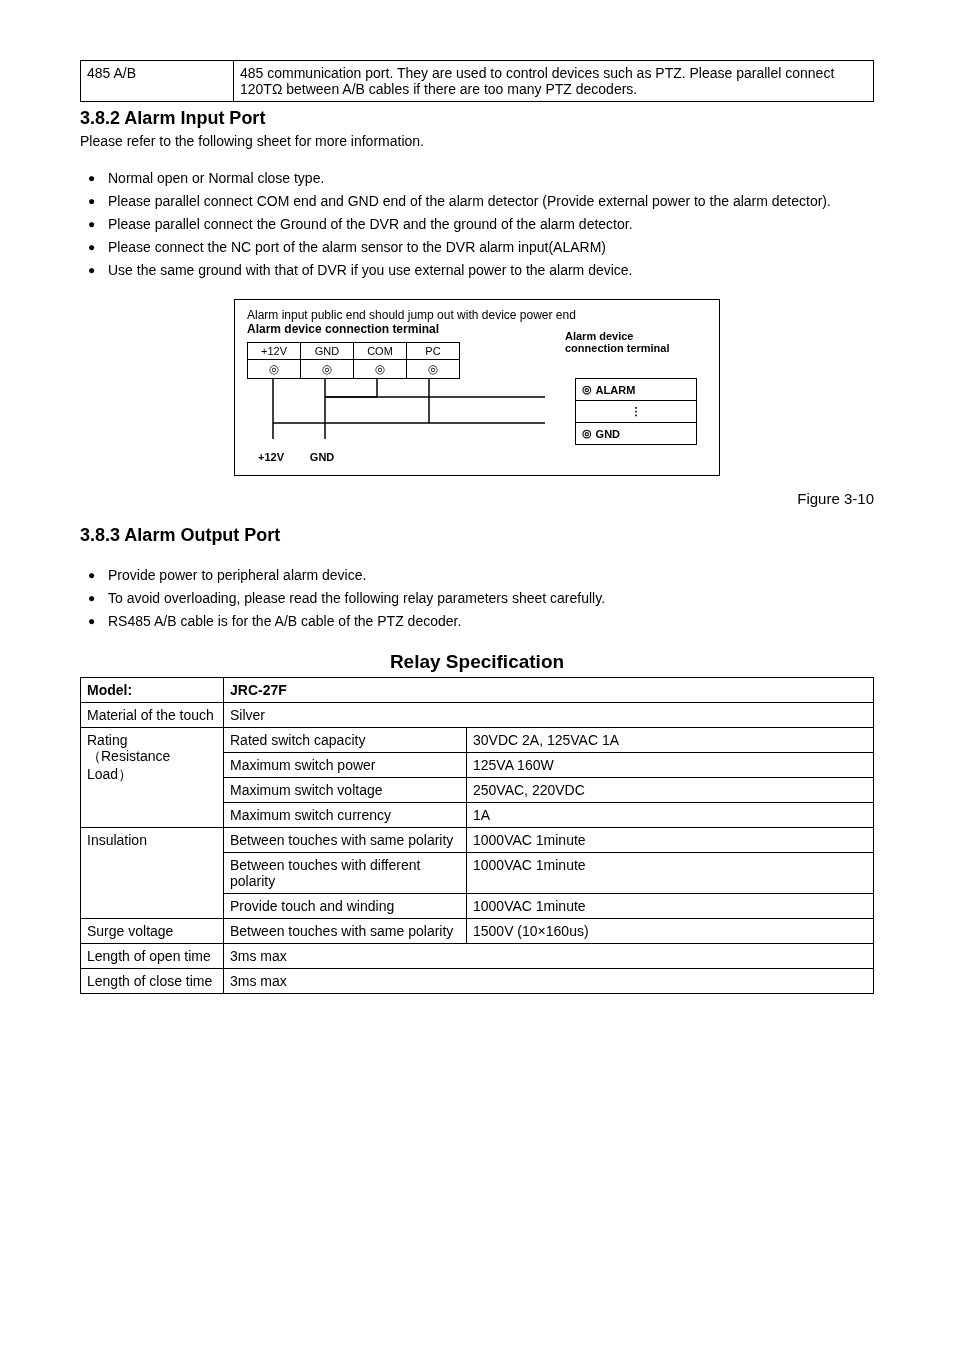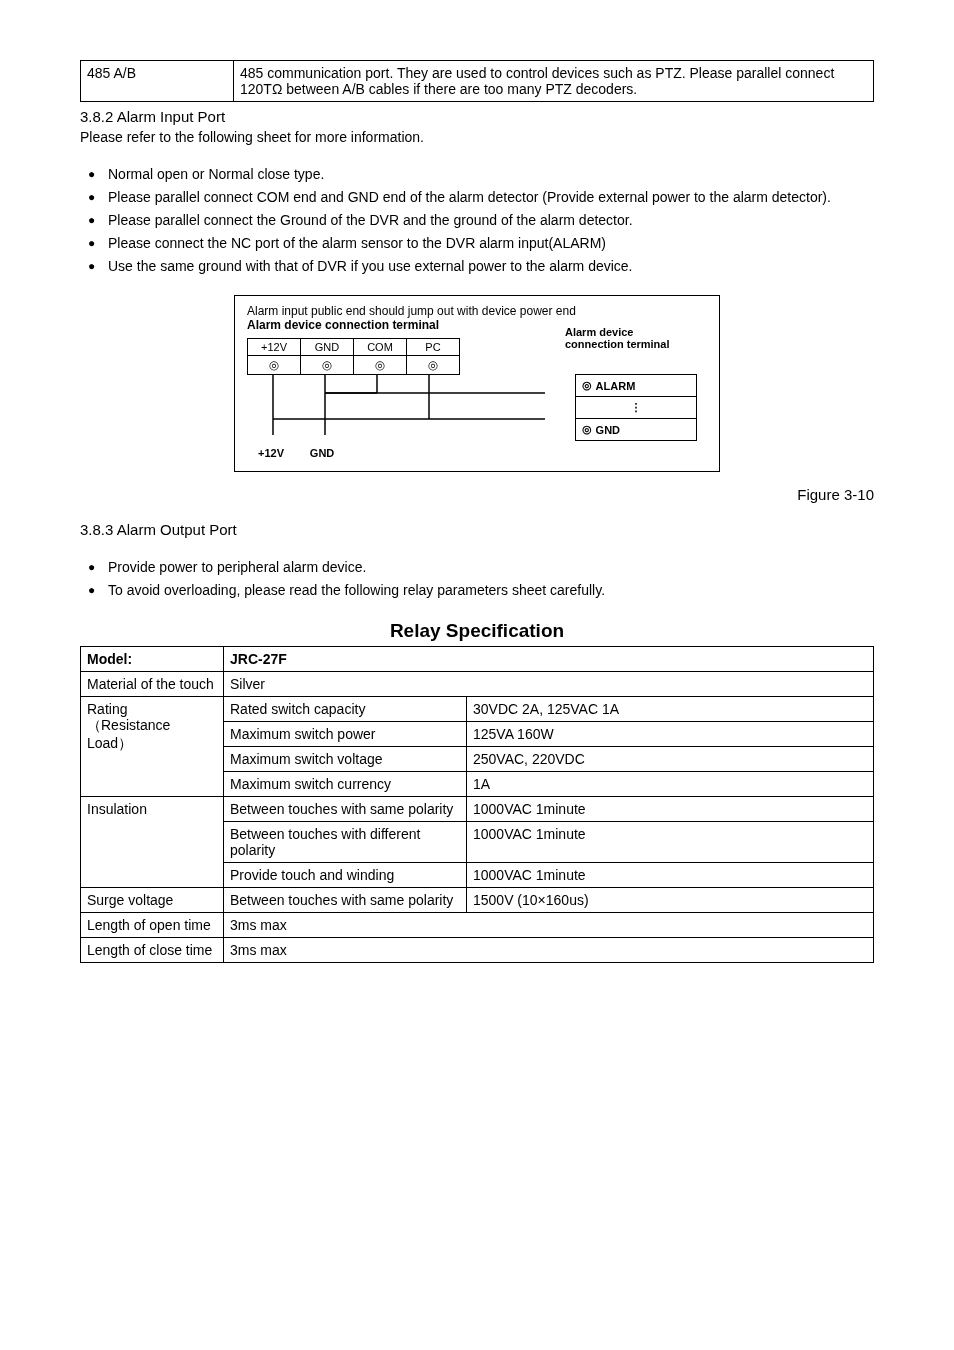--- a/index.html
+++ b/index.html
@@ -15,22 +15,22 @@
     width: 100%;
     padding-left: 35px;
   }
   table.bordered td, table.bordered th {
     border: 1px solid #000;
     padding: 4px 6px;
     text-align: left;
     vertical-align: top;
   }
   h3 {
-    font-size: 15px;
-    font-weight: normal;
+    font-size: 18px;
+    font-weight: bold;
     margin: 6px 0 4px 0;
   }
   p {
     margin: 4px 0;
   }
   ul.bullets {
     list-style: none;
     padding-left: 0;
     margin: 20px 0;
   }
@@ -212,20 +212,21 @@
     </div>
   </div>
 </div>
 
 <div class="fig-caption">Figure 3-10</div>
 
 <h3>3.8.3  Alarm Output Port</h3>
 <ul class="bullets">
   <li>Provide power to peripheral alarm device.</li>
   <li>To avoid overloading, please read the following relay parameters sheet carefully.</li>
+  <li>RS485 A/B cable is for the A/B cable of the PTZ decoder.</li>
 </ul>
 
 <div class="relay-title">Relay Specification</div>
 
 <table class="bordered">
   <tbody>
       <tr>
     <td style="width:130px;font-weight:bold">Model:</td>
     <td colspan="2" style="font-weight:bold">JRC-27F</td>
   </tr>

